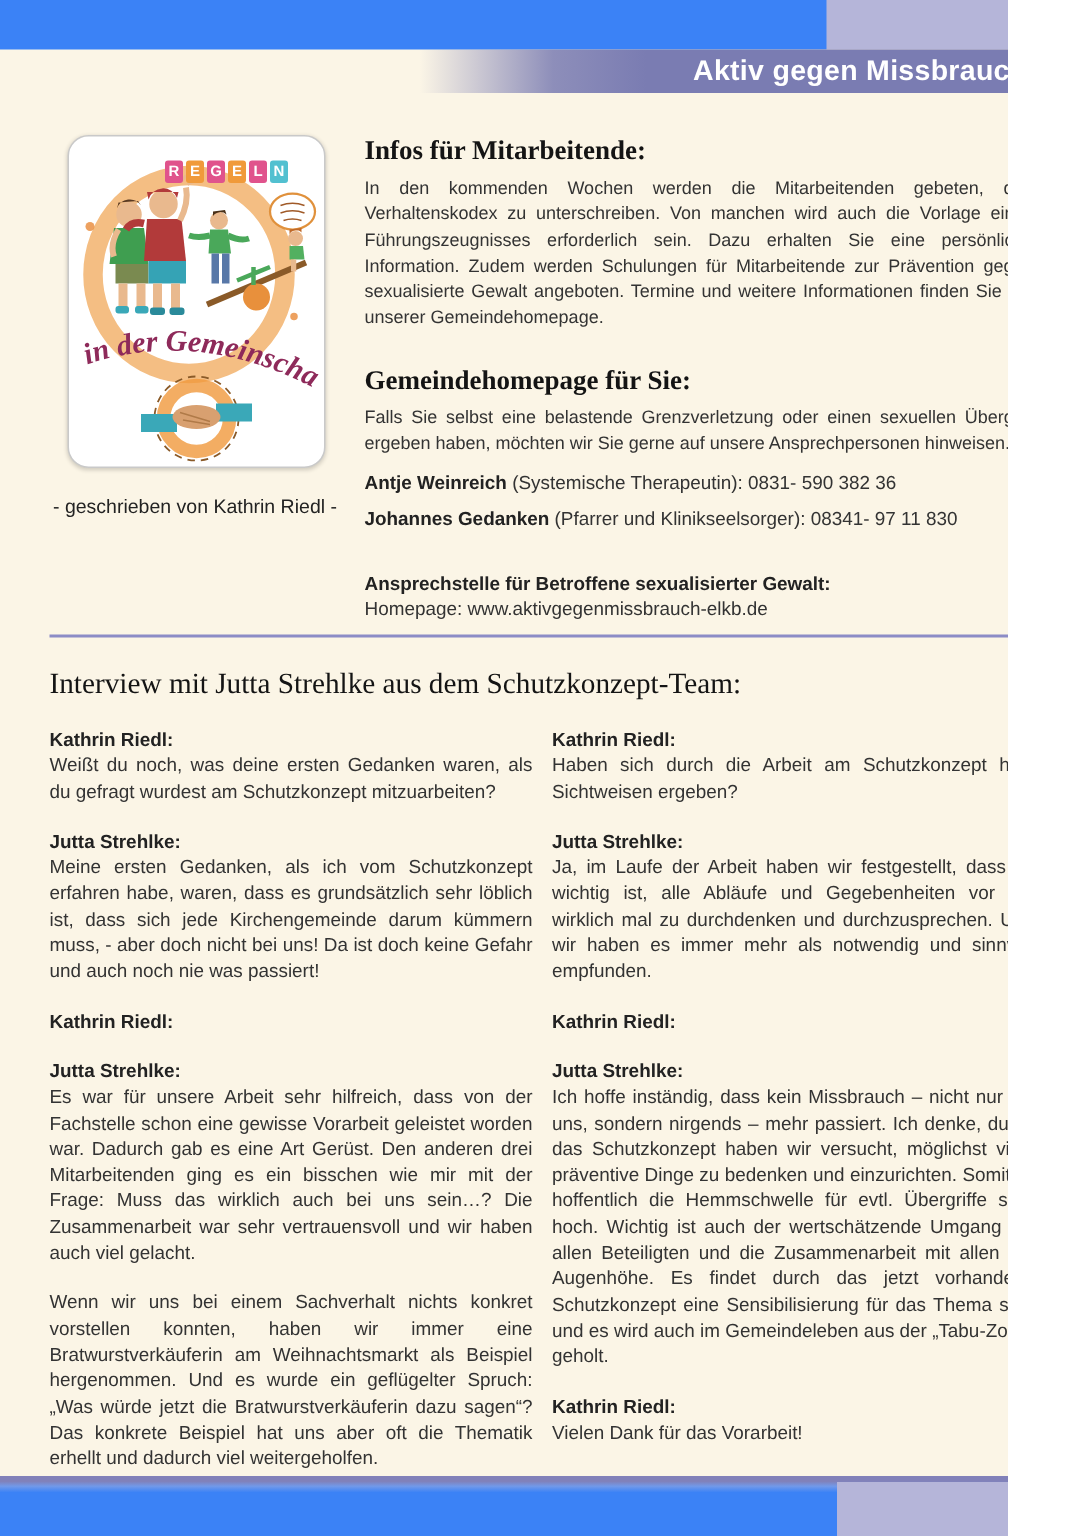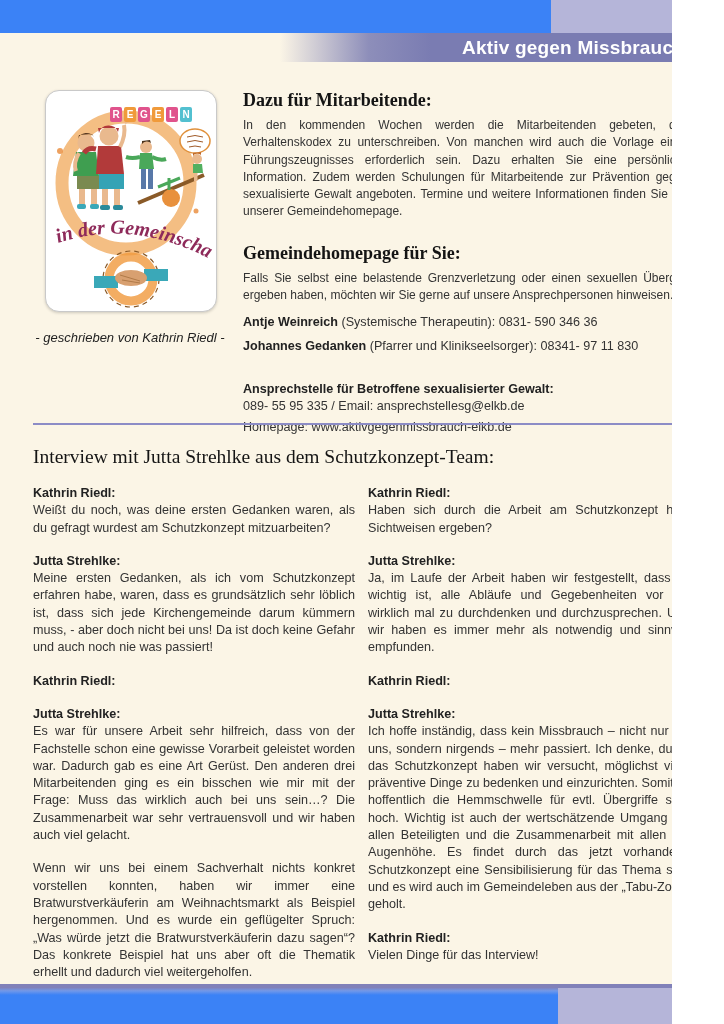--- a/index.html
+++ b/index.html
@@ -38,21 +38,21 @@
     background:#ffffff; border:1px solid #c9c9c9; border-radius:14px;
     box-shadow:0 1px 3px rgba(0,0,0,0.18); overflow:hidden;
   }
   .regeln-row { position:absolute; left:64px; top:16px; display:flex; gap:2px; }
   .regeln-tile {
     width:12px; height:15px; display:flex; align-items:center; justify-content:center;
     color:#ffffff; font-weight:bold; font-size:10px; border-radius:2px;
   }
   .caption {
     position:absolute; left:18px; top:330px; width:224px; text-align:center;
-    font-style:italic; font-size:13px; color:#222222;
+    font-size:13px; color:#222222;
   }
 
   
   .serif-heading {
     font-family:"Liberation Serif", serif; font-weight:bold; color:#141414;
     font-size:18px; margin:0 0 6px 0;
   }
   .body-text { font-size:12px; line-height:17.3px; color:#333333; text-align:justify; margin:0; }
 
   .section-info     { position:absolute; left:243px; top:90px;  width:446px; }
@@ -170,32 +170,31 @@
       <span class="regeln-tile" style="background:#f09a3a">E</span>
       <span class="regeln-tile" style="background:#e0538c">G</span>
       <span class="regeln-tile" style="background:#f09a3a">E</span>
       <span class="regeln-tile" style="background:#e0538c">L</span>
       <span class="regeln-tile" style="background:#52c0d0">N</span>
     </div>
   </div>
   <div class="caption">- geschrieben von Kathrin Riedl -</div>
 
   <div class="section-info">
-    <h2 class="serif-heading">Dazu für Mitarbeitende:</h2>
+    <h2 class="serif-heading">Infos für Mitarbeitende:</h2>
     <p class="body-text">In den kommenden Wochen werden die Mitarbeitenden gebeten, den Verhaltenskodex zu unterschreiben. Von manchen wird auch die Vorlage eines Führungszeugnisses erforderlich sein. Dazu erhalten Sie eine persönliche Information. Zudem werden Schulungen für Mitarbeitende zur Prävention gegen sexualisierte Gewalt angeboten. Termine und weitere Informationen finden Sie auf unserer Gemeindehomepage.</p>
   </div>
 
   <div class="section-contacts">
     <h2 class="serif-heading">Gemeindehomepage für Sie:</h2>
     <p class="body-text">Falls Sie selbst eine belastende Grenzverletzung oder einen sexuellen Übergriff ergeben haben, möchten wir Sie gerne auf unsere Ansprechpersonen hinweisen.</p>
-    <div class="contact-line"><b>Antje Weinreich</b><span> (Systemische Therapeutin): 0831- 590 346 36</span></div>
+    <div class="contact-line"><b>Antje Weinreich</b><span> (Systemische Therapeutin): 0831- 590 382 36</span></div>
     <div class="contact-line"><b>Johannes Gedanken</b><span> (Pfarrer und Klinikseelsorger): 08341- 97 11 830</span></div>
     <div class="office-block">
       <div class="office-heading">Ansprechstelle für Betroffene sexualisierter Gewalt:</div>
-      <div class="office-line">089- 55 95 335 / Email: ansprechstellesg@elkb.de</div>
       <div class="office-line">Homepage: www.aktivgegenmissbrauch-elkb.de</div>
     </div>
   </div>
 
   <div class="divider"></div>
 
   <h2 class="interview-heading">Interview mit Jutta Strehlke aus dem Schutzkonzept-Team:</h2>
   <div class="col col-left">
       <div class="qa-block">
         <div class="speaker">Kathrin Riedl:</div>
@@ -227,21 +226,21 @@
       </div>
       <div class="qa-block">
         <div class="speaker">Kathrin Riedl:</div>
       </div>
       <div class="qa-block">
         <div class="speaker">Jutta Strehlke:</div>
         <div class="qa-text">Ich hoffe inständig, dass kein Missbrauch – nicht nur bei uns, sondern nirgends – mehr passiert. Ich denke, durch das Schutzkonzept haben wir versucht, möglichst viele präventive Dinge zu bedenken und einzurichten. Somit ist hoffentlich die Hemmschwelle für evtl. Übergriffe sehr hoch. Wichtig ist auch der wertschätzende Umgang mit allen Beteiligten und die Zusammenarbeit mit allen auf Augenhöhe. Es findet durch das jetzt vorhandene Schutzkonzept eine Sensibilisierung für das Thema statt und es wird auch im Gemeindeleben aus der „Tabu-Zone“ geholt.</div>
       </div>
       <div class="qa-block">
         <div class="speaker">Kathrin Riedl:</div>
-        <div class="qa-text">Vielen Dinge für das Interview!</div>
+        <div class="qa-text">Vielen Dank für das Vorarbeit!</div>
       </div>
     </div>
 
   <div class="footer-block">
     <span class="page-number">7</span>
   </div>
 
 </div>
 
 </body></html>

